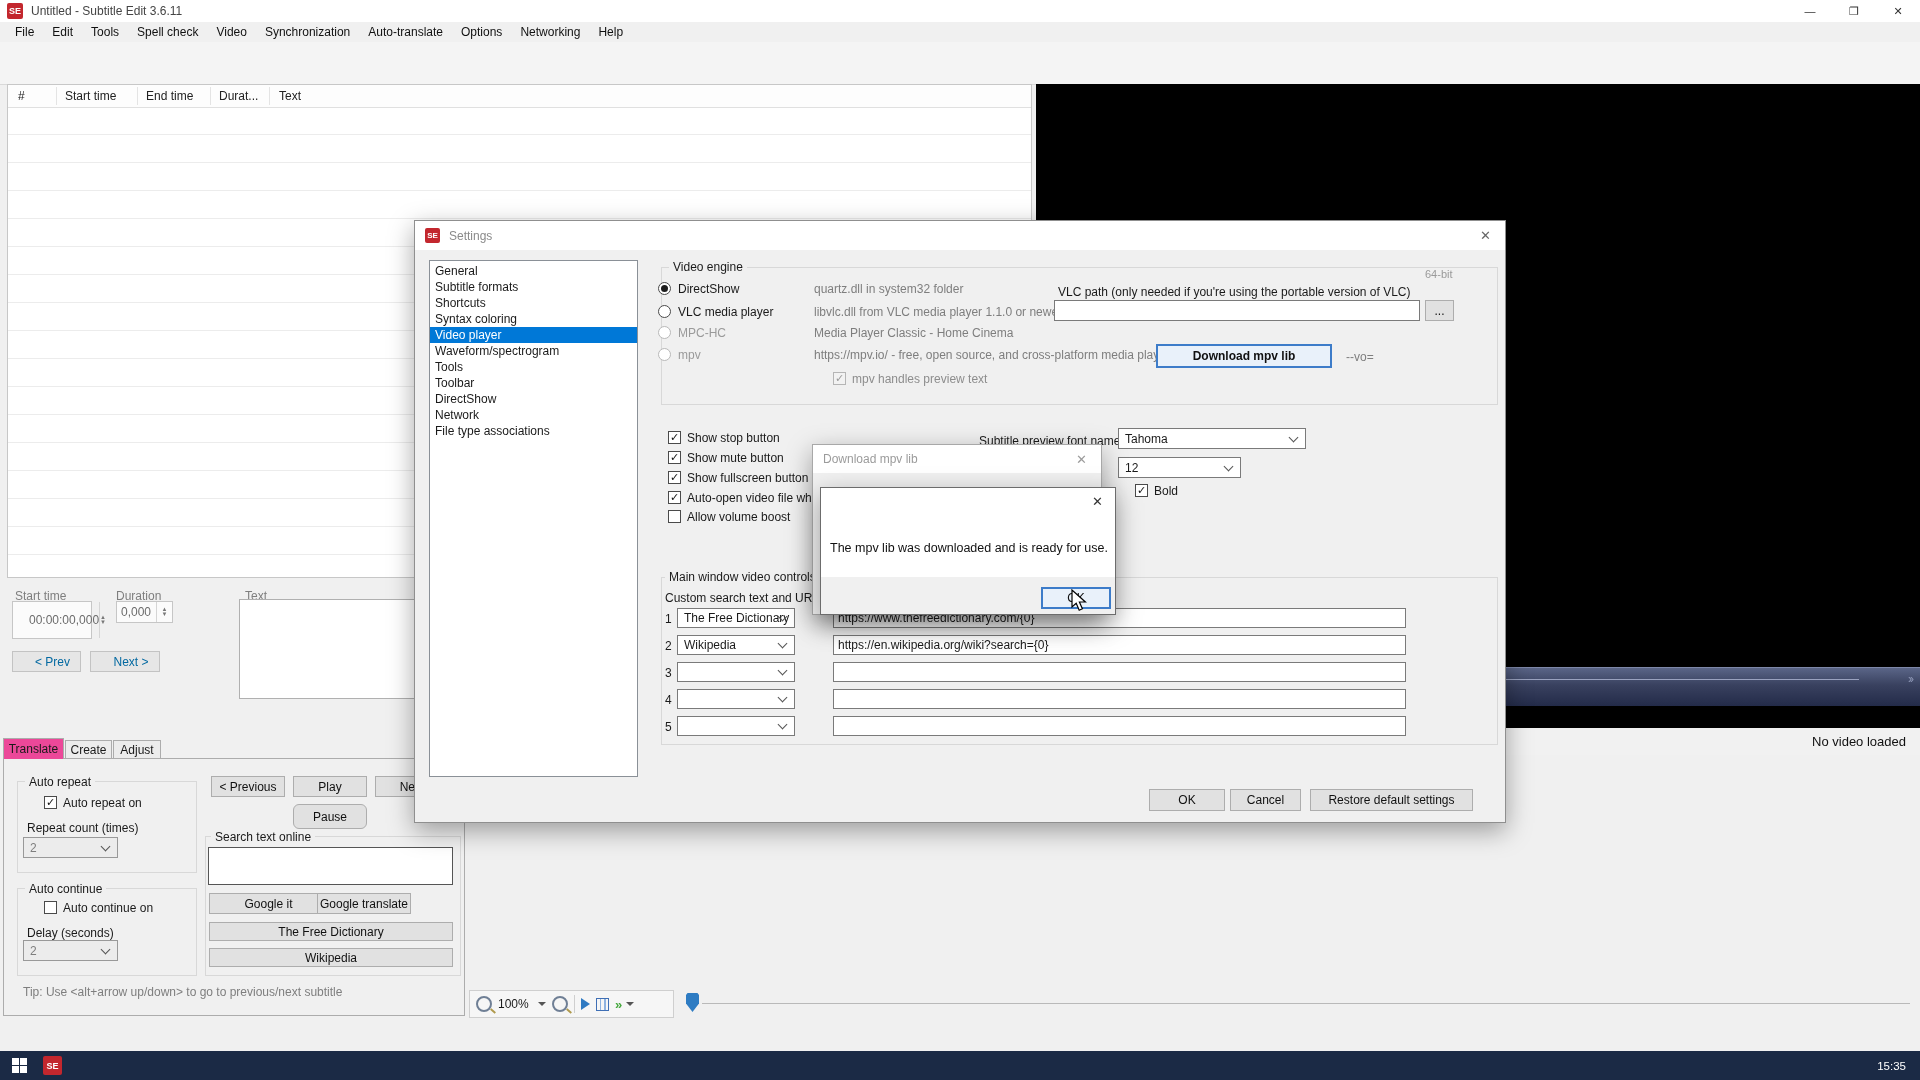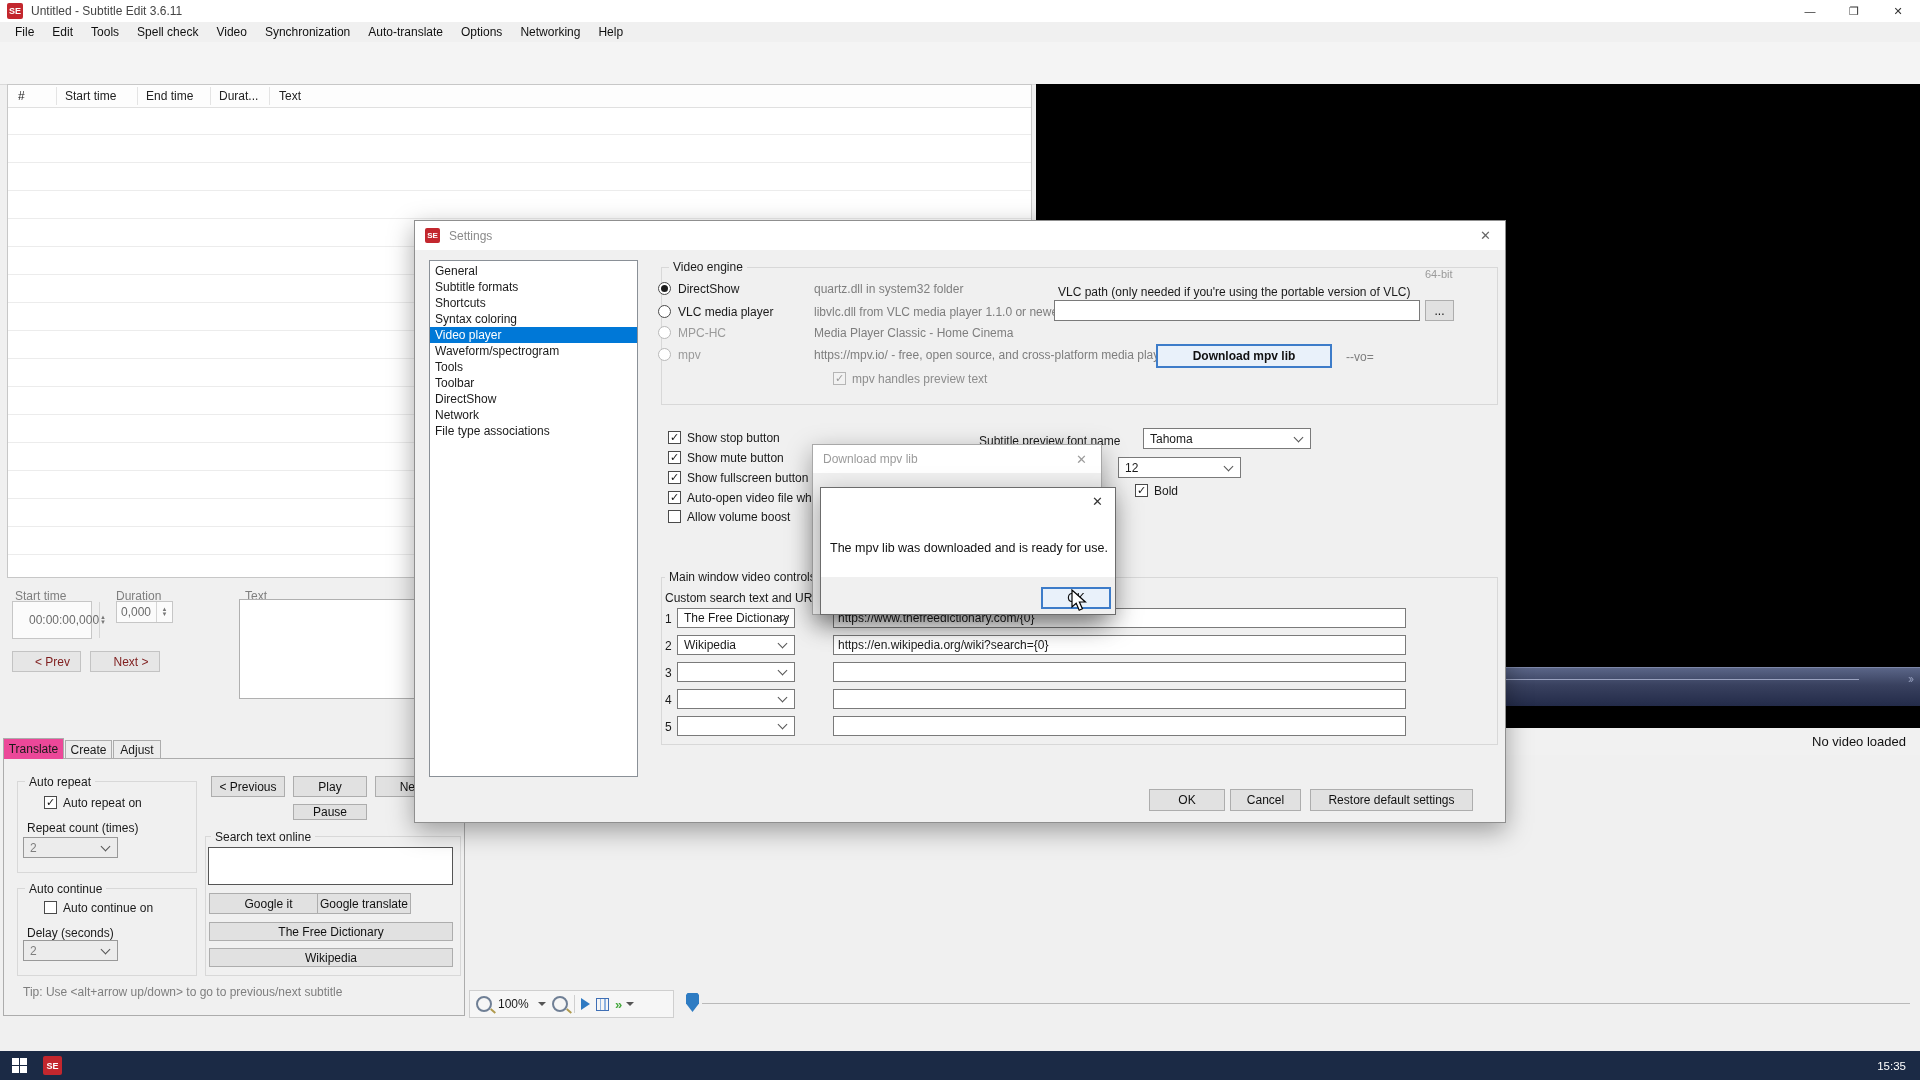--- a/index.html
+++ b/index.html
@@ -27,21 +27,21 @@
   .listview{position:absolute;left:7px;top:84px;width:1025px;height:494px;background:#fff;border:1px solid #c7c7c7;box-sizing:border-box;}
   .lv-header{position:absolute;left:0;top:0;right:0;height:22px;background:#fdfdfd;border-bottom:1px solid #e0e0e0;}
   .lv-col{position:absolute;top:4px;color:#222;}
   .lv-vsep{position:absolute;top:2px;width:1px;height:18px;background:#e4e4e4;}
   .lv-body{position:absolute;left:0;top:22px;right:0;bottom:0;
     background:repeating-linear-gradient(to bottom,transparent 0 27px,#ececec 27px 28px);}
   
   .lbl{position:absolute;white-space:nowrap;}
   .gray{color:#7e7e7e;} .dgray{color:#9a9a9a;}
   .btn{position:absolute;background:#e1e1e1;border:1px solid #adadad;display:flex;align-items:center;justify-content:center;box-sizing:border-box;color:#111;white-space:nowrap;overflow:hidden;}
-  .btn.disabled{background:#e6e6e6;border-color:#c3c3c3;color:#7f1d1d;padding-left:12px;}
+  .btn.disabled{background:#e6e6e6;border-color:#c3c3c3;color:#0369a1;padding-left:12px;}
   .btn.focus{border:2px solid #3d7cc9;background:#e9f1fa;font-weight:600;}
   .tb{position:absolute;background:#fff;border:1px solid #7a7a7a;box-sizing:border-box;display:flex;align-items:center;padding:0 4px;}
   .spin{position:absolute;background:#fbfbfb;border:1px solid #c6c6c6;box-sizing:border-box;color:#6b6b6b;display:flex;align-items:center;}
   .spin .v{flex:1;padding-left:4px;}
   .spin .ud{width:15px;height:100%;border-left:1px solid #d5d5d5;display:flex;flex-direction:column;align-items:center;justify-content:center;color:#777;font-size:6px;line-height:5px;}
   .cb{position:absolute;display:flex;align-items:flex-start;gap:6px;white-space:nowrap;margin-left:16px;}
   .cb .box{width:13px;height:13px;border:1px solid #4a4a4a;background:#fff;box-sizing:border-box;display:flex;align-items:center;justify-content:center;font-size:11px;line-height:11px;color:#111;flex:none;}
   .cb.checked .box::before{content:"✓";font-weight:bold;}
   .cb.dis .box{border-color:#b5b5b5;background:#f2f2f2;color:#9a9a9a;}
   .cb.dis{color:#8d8d8d;}
@@ -290,21 +290,21 @@
   <div class="cb checked" style="left:28px;top:796px;">
     <span class="box"></span>
       <span>Auto repeat on</span>
   </div>
   <span class="lbl" style="left:27px;top:821px;">Repeat count (times)</span>
   <div class="combo gray" style="left:23px;top:837px;width:95px;height:21px;">2</div>
 
   <div class="btn" style="left:211px;top:776px;width:74px;height:21px;">&lt; Previous</div>
   <div class="btn" style="left:293px;top:776px;width:74px;height:21px;">Play</div>
   <div class="btn" style="left:375px;top:776px;width:74px;height:21px;">Next</div>
-  <div class="btn" style="left:293px;top:804px;width:74px;height:16px;">Pause</div>
+  <div class="btn" style="left:293px;top:804px;width:74px;height:25px;border-radius:6px;">Pause</div>
 
   <div class="grp" style="left:205px;top:836px;width:256px;height:140px;"></div>
   <span class="grp-lbl" style="left:211px;top:830px;">Search text online</span>
   <div class="tb" style="left:208px;top:847px;width:245px;height:38px;border-color:#555;"></div>
   <div class="btn" style="left:209px;top:893px;width:119px;height:21px;">Google it</div>
   <div class="btn" style="left:317px;top:893px;width:94px;height:21px;">Google translate</div>
   <div class="btn" style="left:209px;top:922px;width:244px;height:19px;">The Free Dictionary</div>
   <div class="btn" style="left:209px;top:948px;width:244px;height:19px;">Wikipedia</div>
 
   <div class="grp" style="left:17px;top:888px;width:180px;height:88px;"></div>
@@ -396,21 +396,21 @@
     <div class="cb checked" style="left:237px;top:270px;">
       <span class="box"></span>
         <span>Auto-open video file when op</span>
     </div>
     <div class="cb" style="left:237px;top:289px;">
       <span class="box"></span>
         <span>Allow volume boost</span>
     </div>
 
     <span class="lbl" style="left:564px;top:213px;">Subtitle preview font name</span>
-    <div class="combo plain" style="left:728px;top:207px;width:168px;height:21px;">Tahoma</div>
+    <div class="combo plain" style="left:703px;top:207px;width:188px;height:21px;">Tahoma</div>
     <div class="combo plain" style="left:703px;top:236px;width:123px;height:21px;">12</div>
     <div class="cb checked" style="left:704px;top:263px;">
       <span class="box"></span>
         <span>Bold</span>
     </div>
 
     <div class="grp" style="left:246px;top:356px;width:837px;height:168px;"></div>
     <span class="grp-lbl" style="left:250px;top:349px;">Main window video controls</span>
     <span class="lbl" style="left:250px;top:370px;">Custom search text and URL</span>
 

